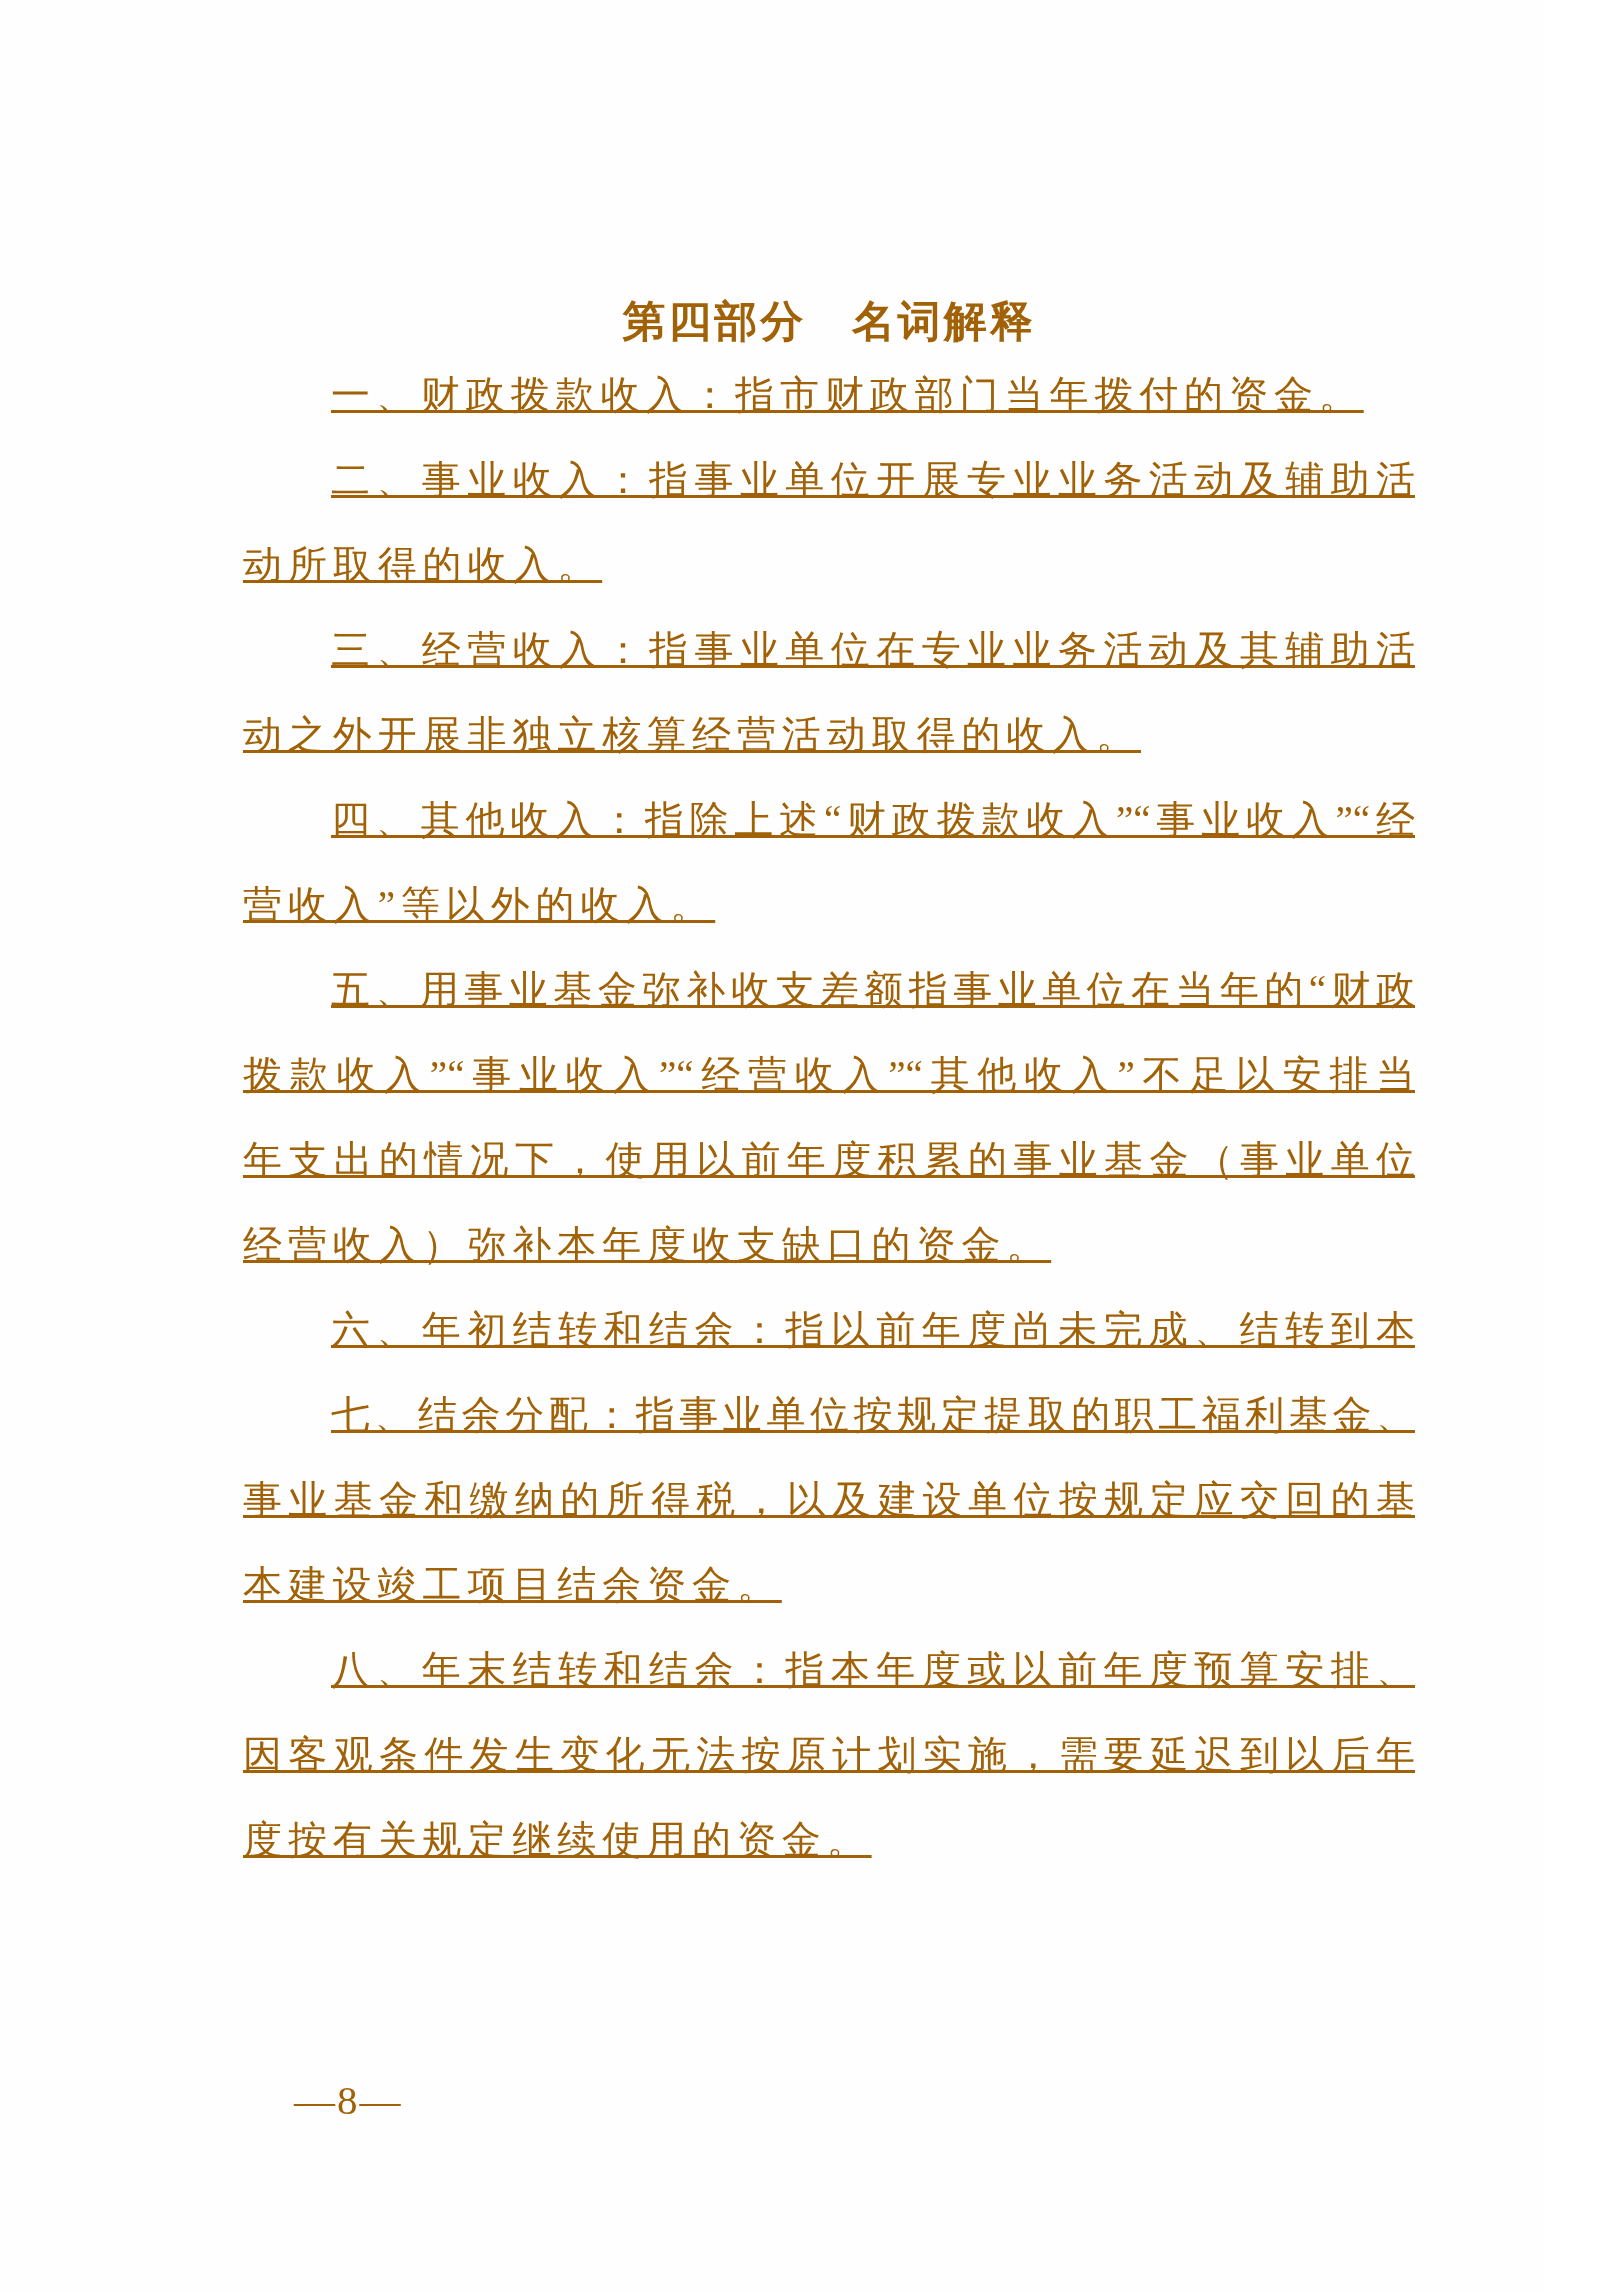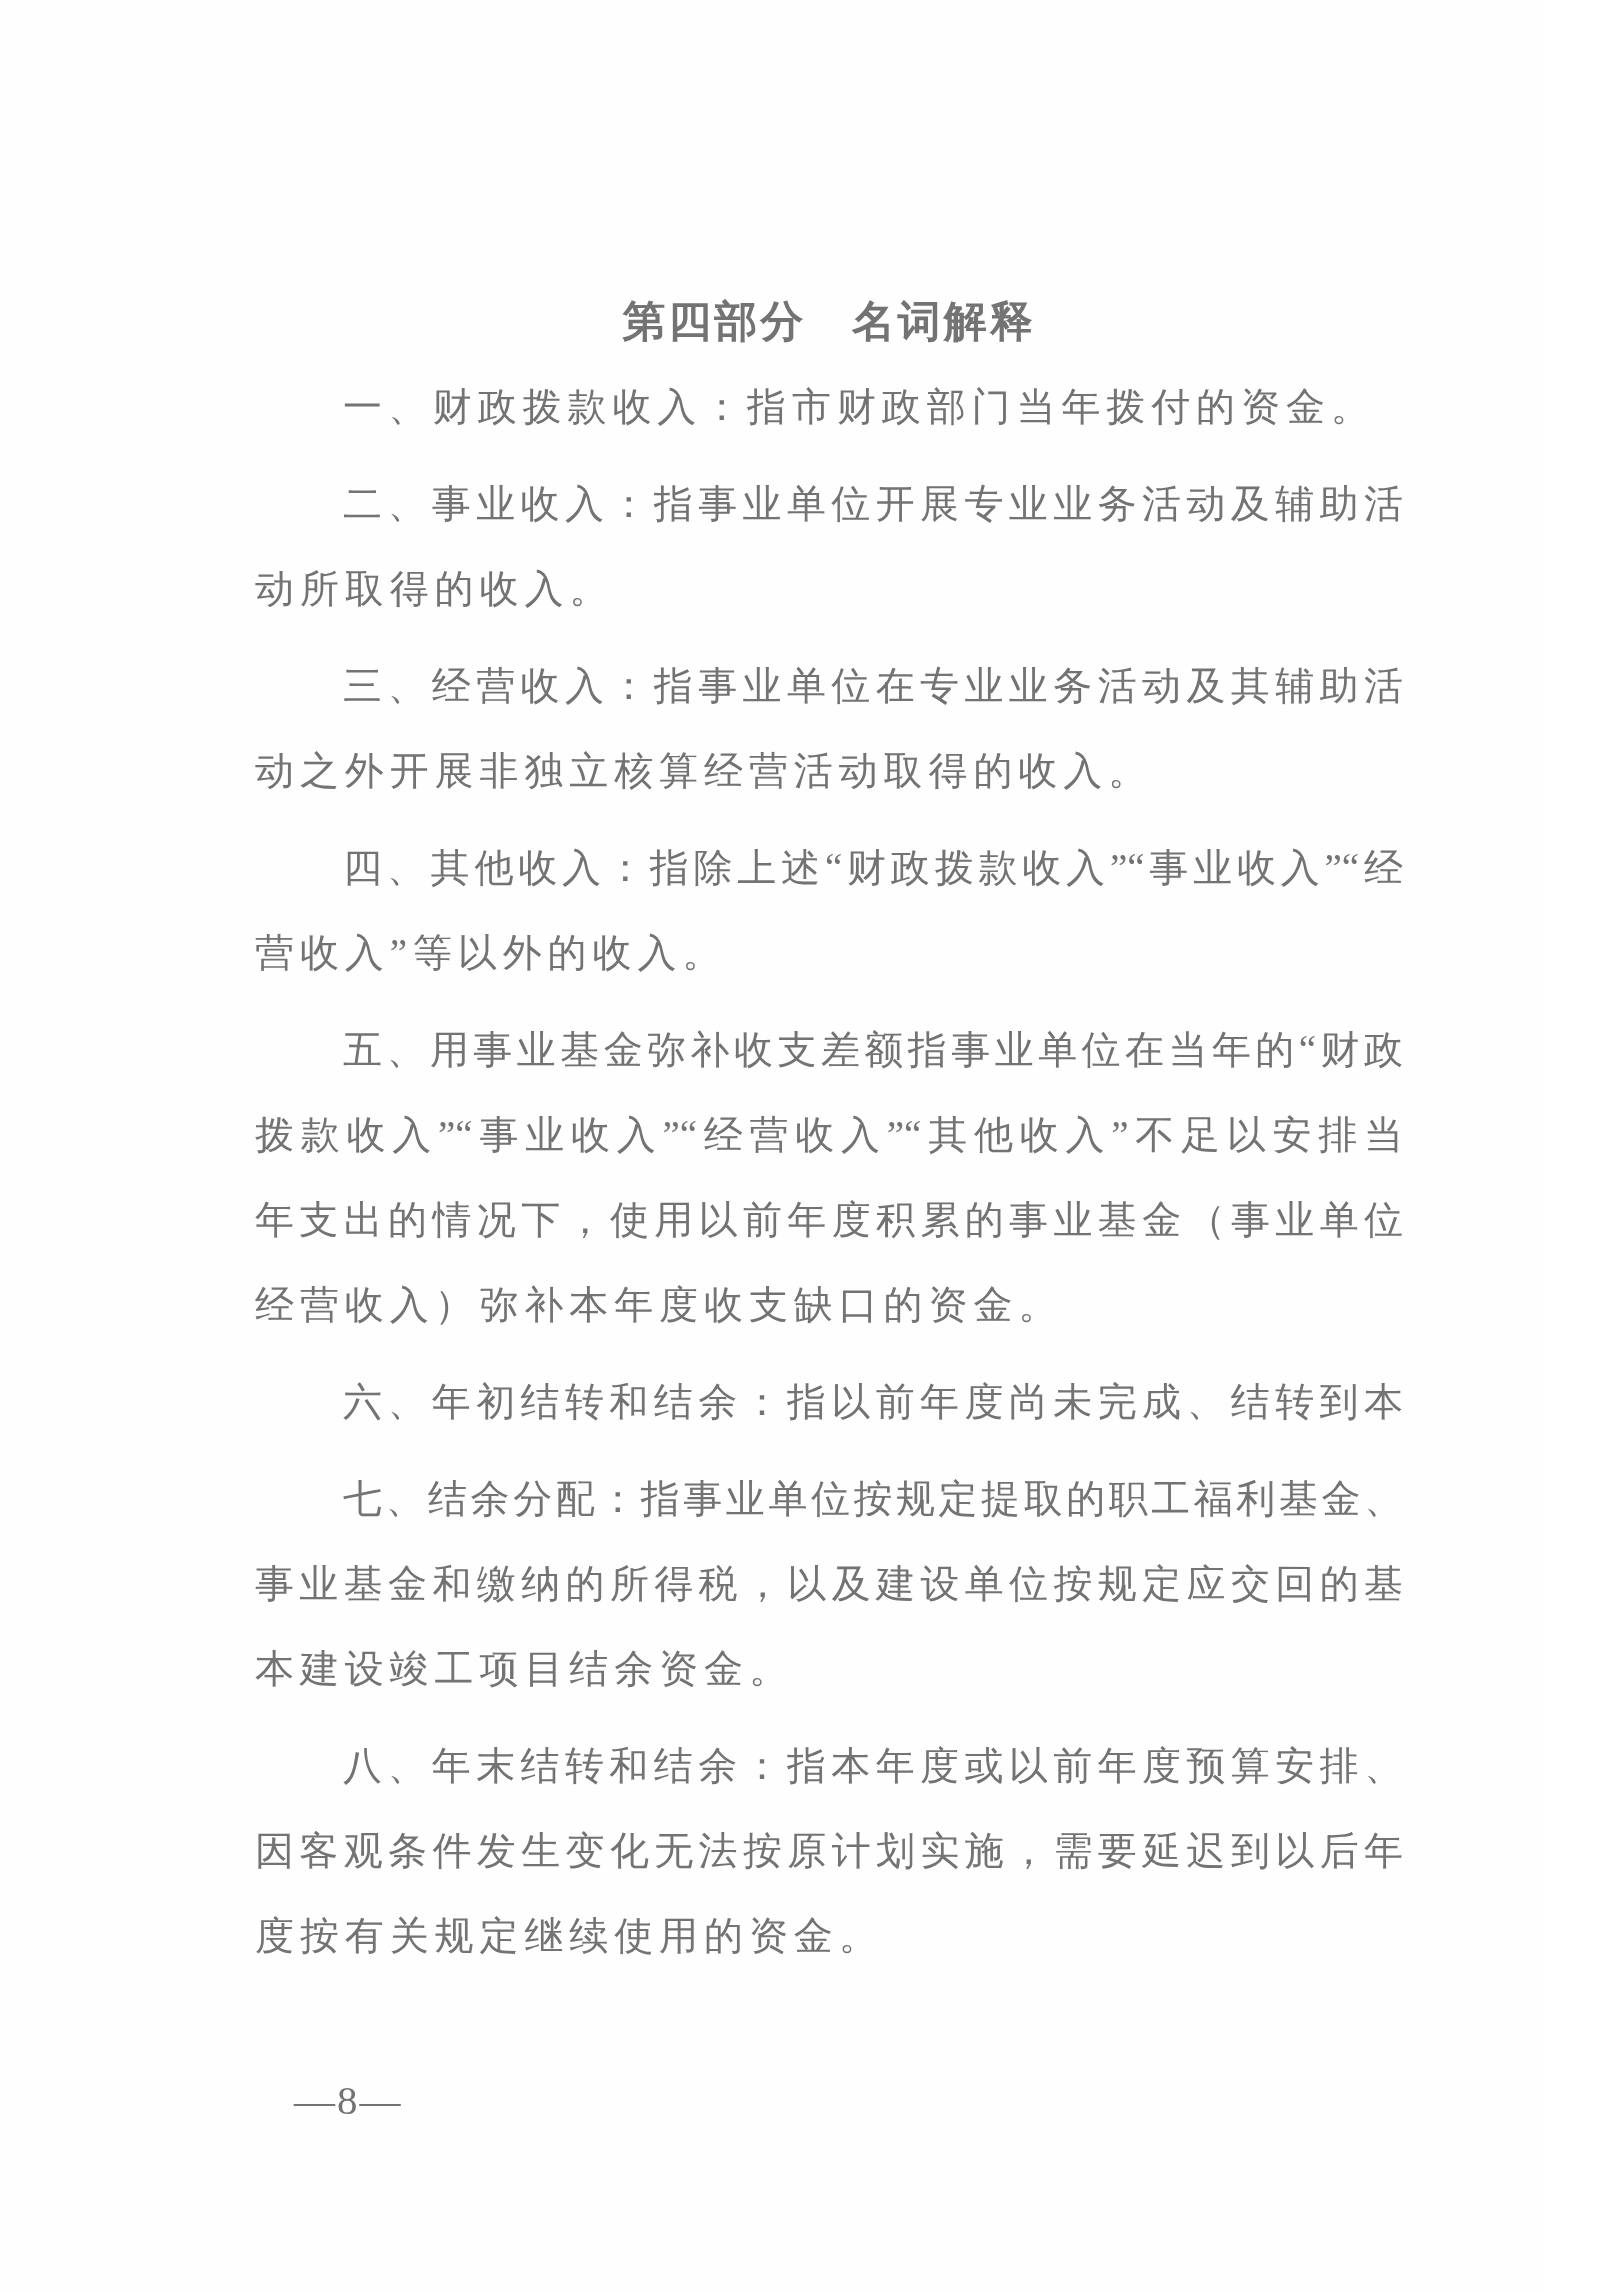--- a/index.html
+++ b/index.html
@@ -6,21 +6,21 @@
     margin: 0;
     padding: 0;
     background: #ffffff;
   }
   .page {
     position: relative;
     width: 1543px;
     height: 2293px;
     background: #fefefe;
     font-family: "Liberation Serif", serif;
-    color: #737373;
+    color: #a16207;
     overflow: hidden;
   }
   .content {
     position: absolute;
     left: 243px;
     top: 291px;
     width: 1172px;
   }
   .doc-title {
     font-family: "Liberation Sans", sans-serif;
@@ -28,22 +28,23 @@
     font-size: 43px;
     line-height: 61px;
     letter-spacing: 2.9px;
     text-align: center;
     white-space: pre;
   }
   .body-text {
     margin-top: 0;
   }
   .para {
-    margin: 12px;
+    margin: 0;
     padding: 0;
+    text-decoration: underline;
   }
   .line {
     height: 85px;
     line-height: 85px;
     font-size: 39px;
     letter-spacing: 0;
     text-align: justify;
     text-align-last: justify;
     overflow: hidden;
   }

